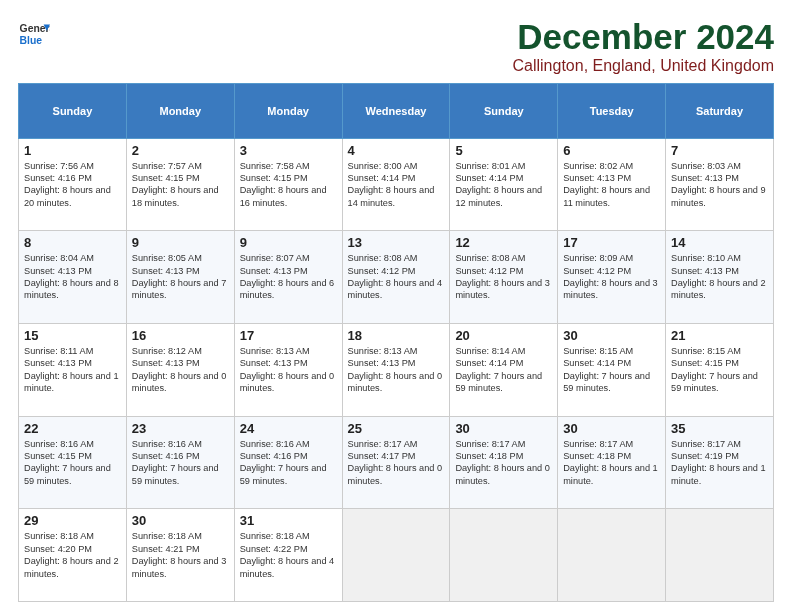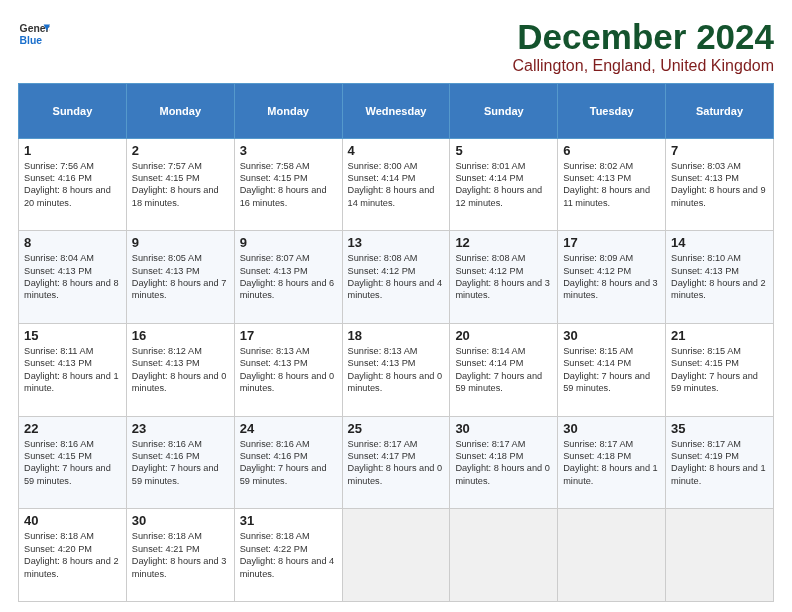--- a/index.html
+++ b/index.html
@@ -237,21 +237,21 @@
             <span class="day-num">30</span>
             <div class="cell-content">Sunrise: 8:17 AM<br>Sunset: 4:18 PM<br>Daylight: 8 hours and 1 minute.</div>
           </td>
           <td>
             <span class="day-num">35</span>
             <div class="cell-content">Sunrise: 8:17 AM<br>Sunset: 4:19 PM<br>Daylight: 8 hours and 1 minute.</div>
           </td>
         </tr>
         <tr>
           <td>
-            <span class="day-num">40</span>
+            <span class="day-num">29</span>
             <div class="cell-content">Sunrise: 8:18 AM<br>Sunset: 4:20 PM<br>Daylight: 8 hours and 2 minutes.</div>
           </td>
           <td>
             <span class="day-num">30</span>
             <div class="cell-content">Sunrise: 8:18 AM<br>Sunset: 4:21 PM<br>Daylight: 8 hours and 3 minutes.</div>
           </td>
           <td>
             <span class="day-num">31</span>
             <div class="cell-content">Sunrise: 8:18 AM<br>Sunset: 4:22 PM<br>Daylight: 8 hours and 4 minutes.</div>
           </td>

